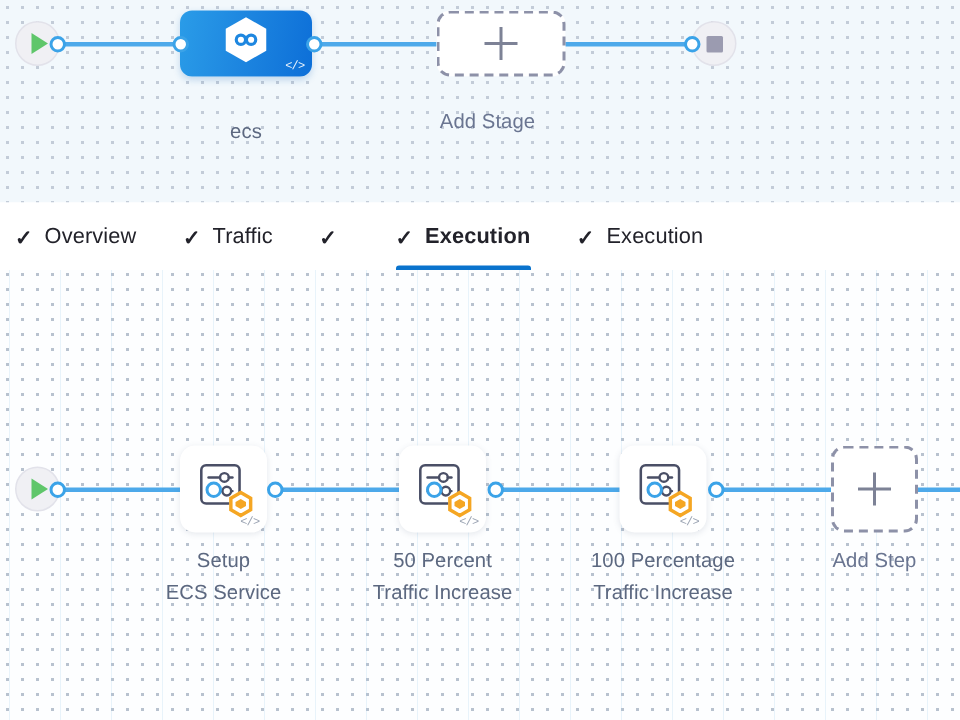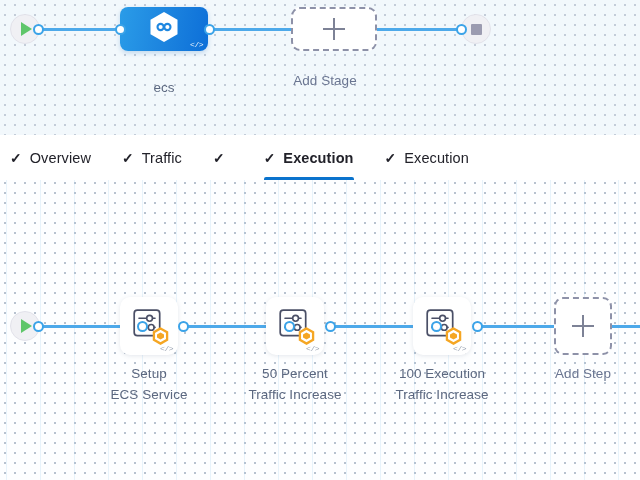--- a/index.html
+++ b/index.html
@@ -398,21 +398,21 @@
           <polygon points="9.5,1.4 17,5.7 17,14.3 9.5,18.6 2,14.3 2,5.7" fill="#ffffff"></polygon>
           <polygon points="9.5,2.4 16.1,6.2 16.1,13.8 9.5,17.6 2.9,13.8 2.9,6.2" fill="none" stroke="#f5a623" stroke-width="2.3"></polygon>
           <polygon points="9.5,6.6 13,8.6 13,11.4 9.5,13.4 6,11.4 6,8.6" fill="#f5a623"></polygon>
         </svg>
       </span>
       <span class="codeglyph dark">&lt;/&gt;</span>
     </div>
     <div class="port" style="left:430.5px; top:140.5px;"></div>
     <div class="port" style="left:471.5px; top:140.5px;"></div>
     <div class="caption" style="left:372px; top:183px; width:140px;">
-      <div>100 Execution</div>
+      <div>100 Percentage</div>
       <div>Traffic Increase</div>
     </div>
 
     <div class="add-node" style="left:554px; top:117px; width:58px; height:58px;">
       <span class="plus"></span>
     </div>
     <div class="caption" style="left:523px; top:183px; width:120px; color:#6a7591;">Add Step</div>
 
   </div>
 

